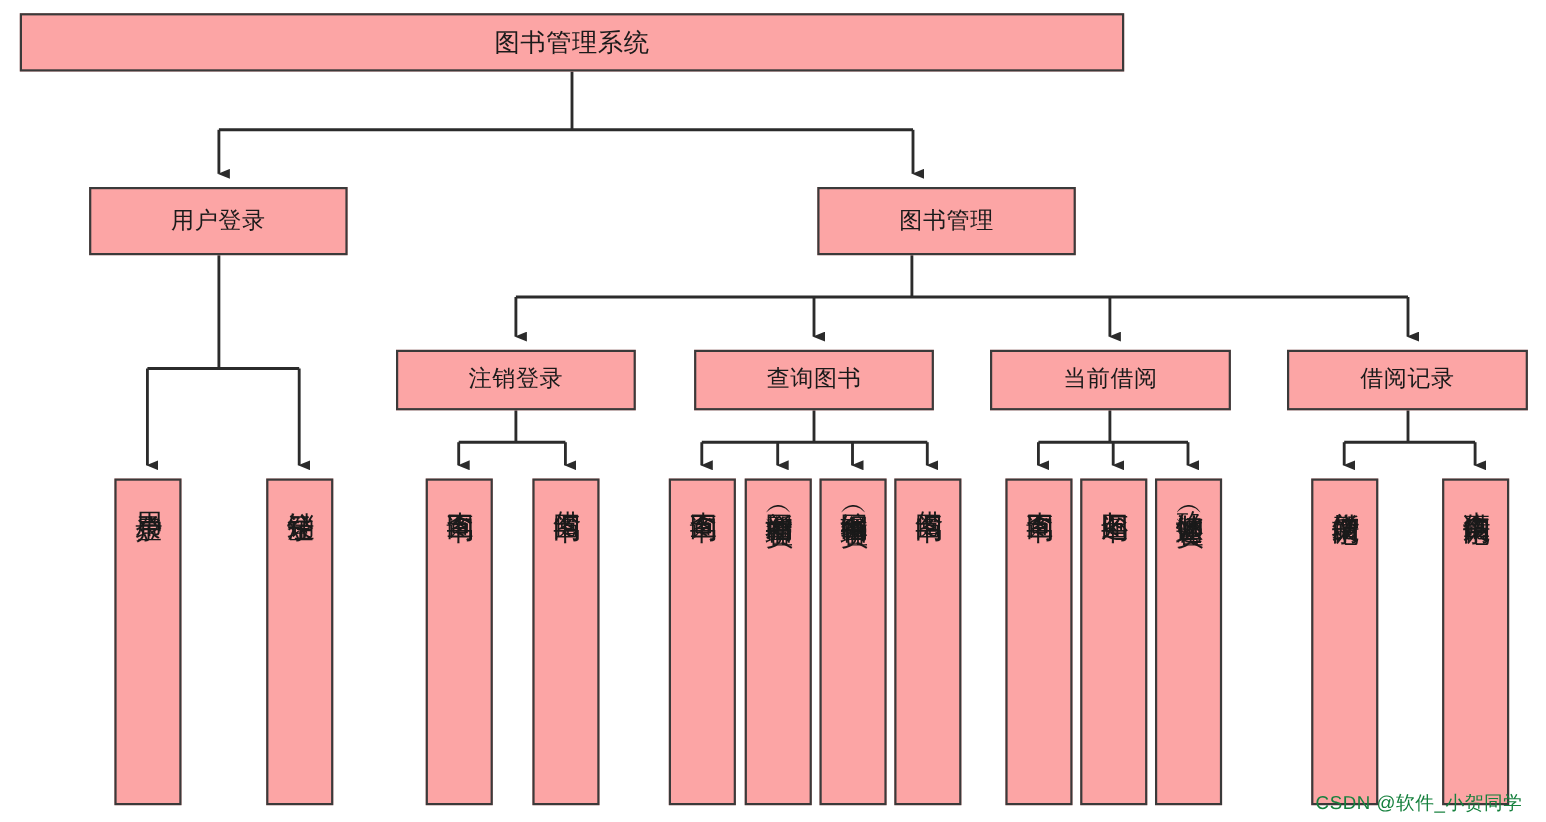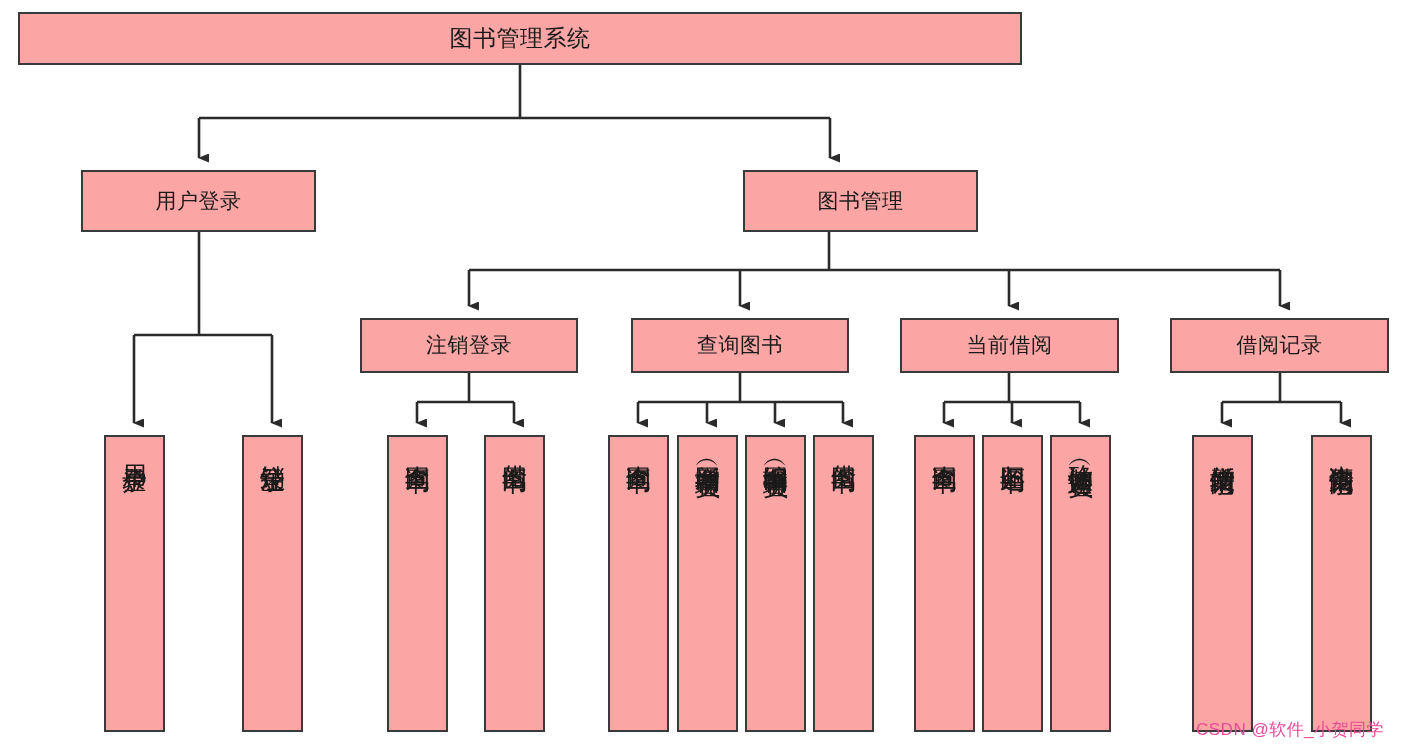--- a/index.html
+++ b/index.html
@@ -184,15 +184,15 @@
   <div class="node vert tall" id="l10" style="left: 1050px; top: 435px; width: 61px; height: 297px;">
     <span class="label">确认归还（管理员）</span>
   </div>
   <div class="node vert" id="l11" style="left: 1192px; top: 435px; width: 61px; height: 297px;">
     <span class="label">新增借阅记录</span>
   </div>
   <div class="node vert" id="l12" style="left: 1311px; top: 435px; width: 61px; height: 297px;">
     <span class="label">查询借阅记录</span>
   </div>
 
-  <div id="watermark" style="left: 1196px; top: 718px; color: #ec4899;">CSDN @软件_小贺同学</div>
+  <div id="watermark" style="left: 1196px; top: 718px; color: #15803d;">CSDN @软件_小贺同学</div>
 
 </div>
 
 </body></html>

